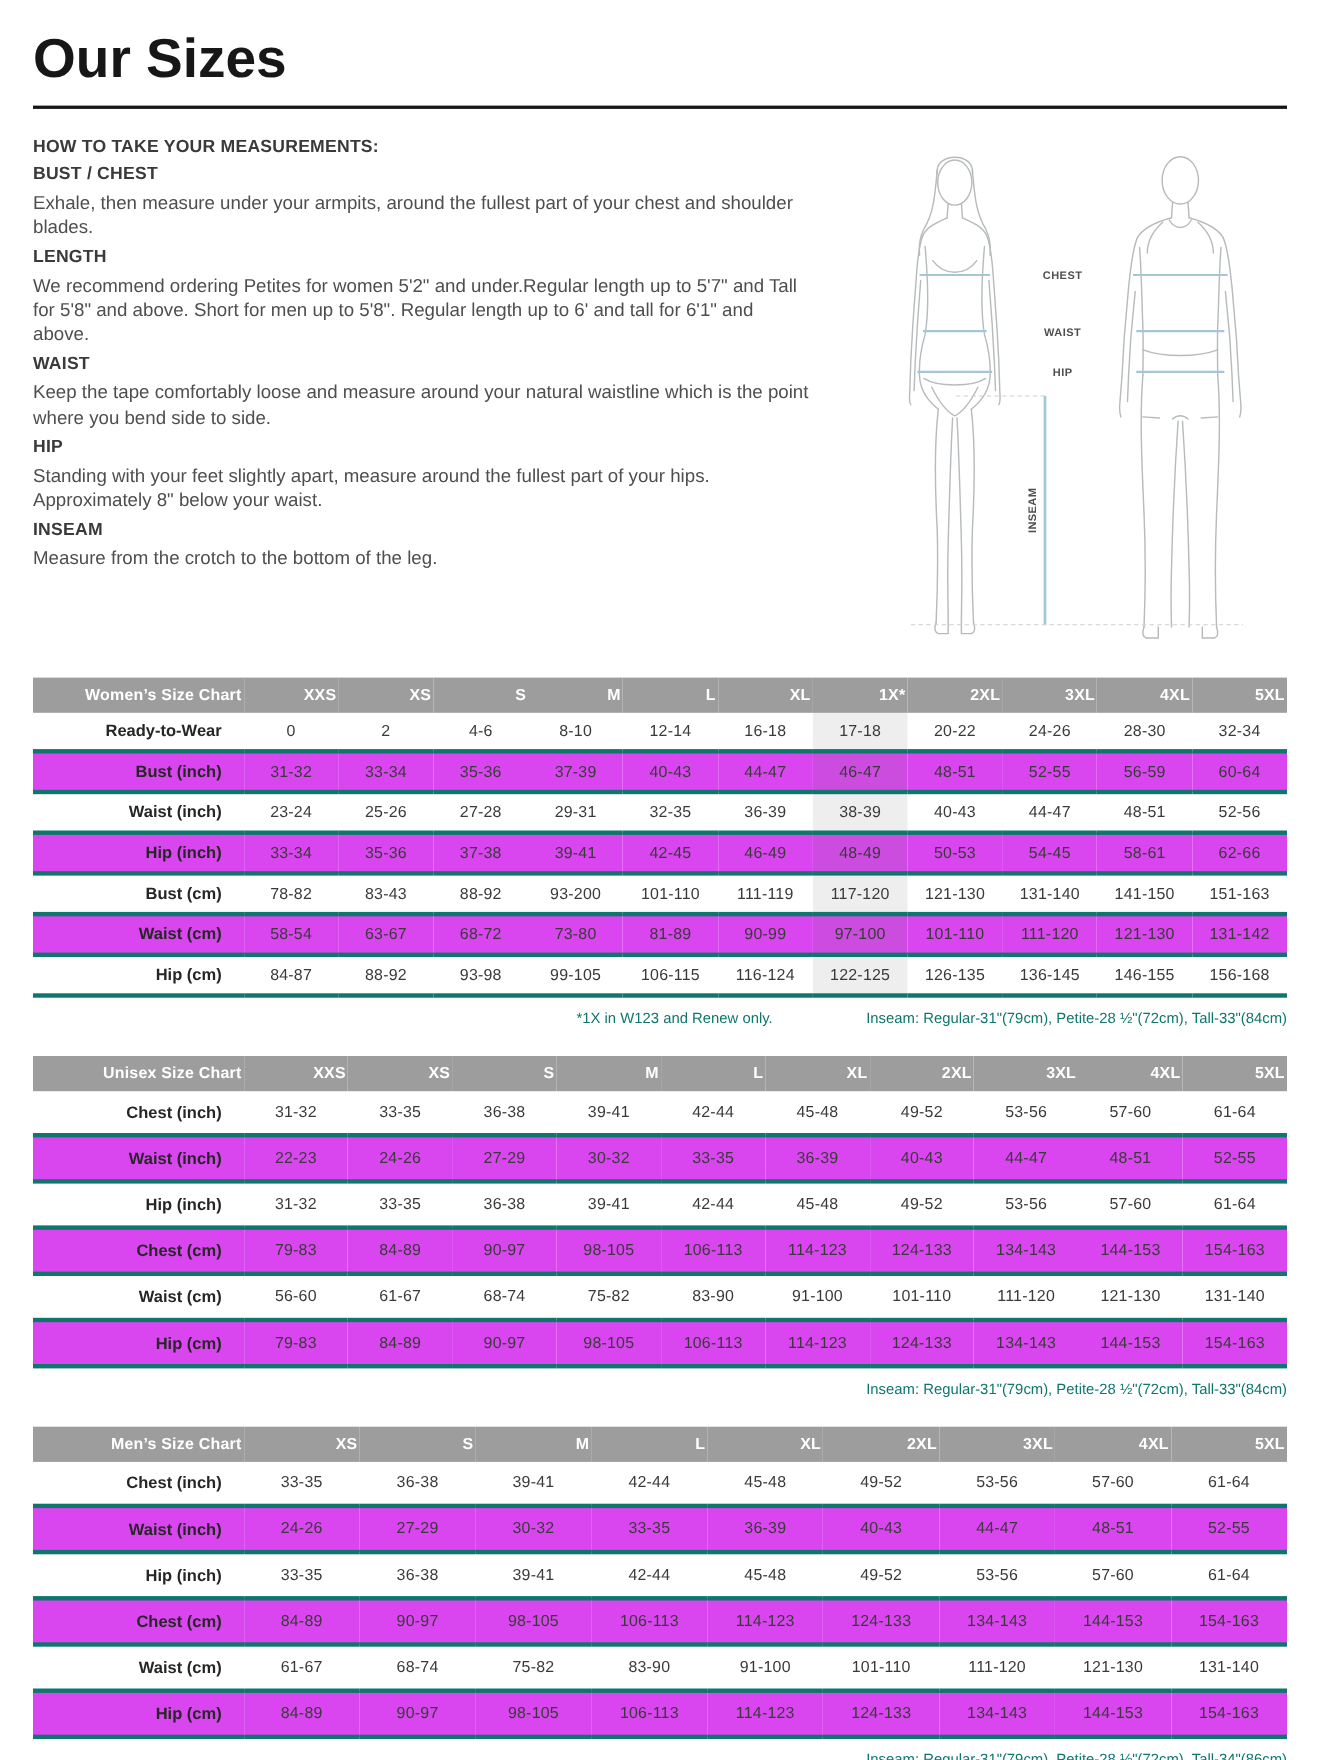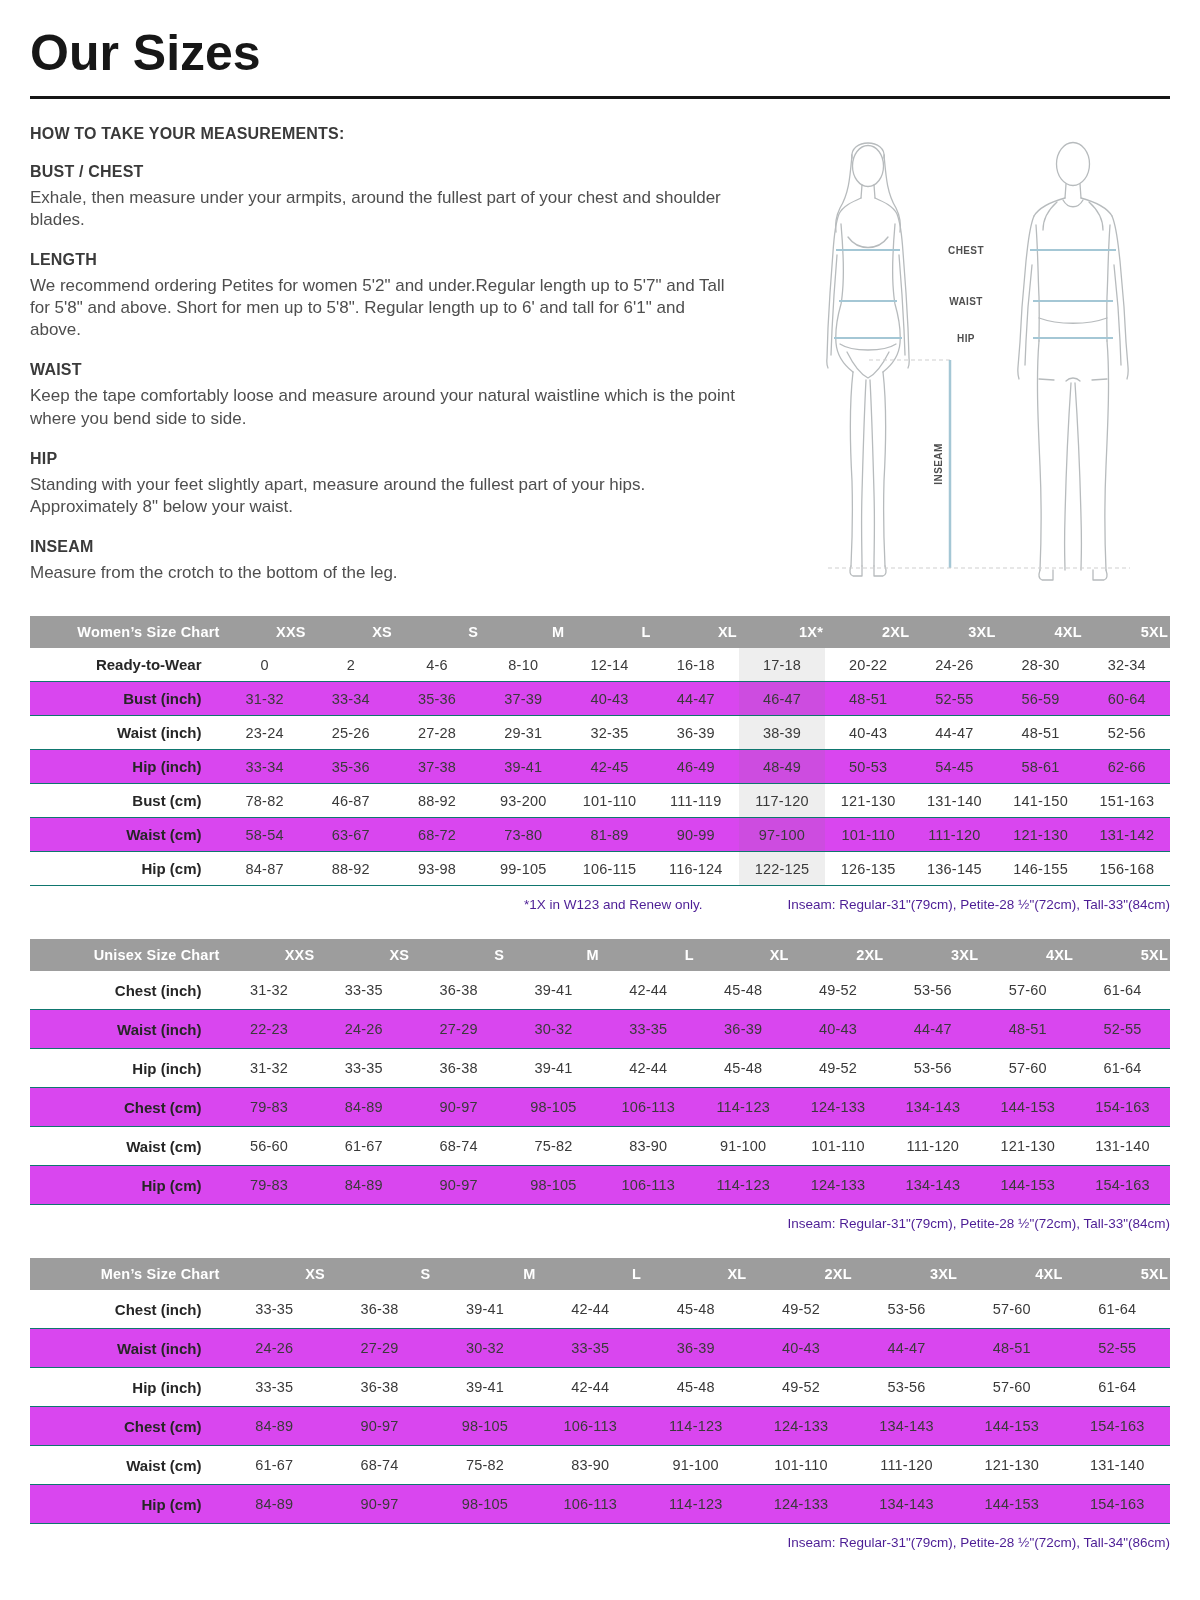--- a/index.html
+++ b/index.html
@@ -10,58 +10,58 @@
     color:#4e4e4e;
   }
   .page { padding:24px 30px 10px; }
 
   .title { font-size:50px; font-weight:700; color:#171717; letter-spacing:0px; }
   .rule { border-bottom:3px solid #161616; margin-top:14px; }
 
   .content { display:flex; margin-top:26px;justify-content:flex-end; }
   .text-col { width:710px; }
   .howto-heading { font-size:16px; font-weight:700; color:#3a3a3a; letter-spacing:0.2px; }
-  .section { margin-top:20px; }
+  .section { margin-top:7px; }
   .section h3 { font-size:16px; font-weight:700; color:#3a3a3a; margin-bottom:6px; letter-spacing:0.2px; }
   .section p { font-size:17px; line-height:1.3; color:#4e4e4e; }
 
   .diagram { flex:1; display:flex; justify-content:flex-end; padding-top:0px; }
   .diagram svg { display:block; }
   .fig { fill:none; stroke:#b7bbbd; stroke-width:1.3; stroke-linecap:round; stroke-linejoin:round; }
   .mline { stroke:#a4c7d5; stroke-width:2; fill:none; }
   .mline-v { stroke:#a4c7d5; stroke-width:2.5; fill:none; }
   .dash { stroke:#cfcfcf; stroke-width:1; stroke-dasharray:4 3; fill:none; }
   .dlabel { font-family:"Liberation Sans", sans-serif; font-size:10px; font-weight:700; fill:#4f4f4f; letter-spacing:0.4px; }
 
   .tables { margin-top:26px; }
   .table-block { margin-bottom:27px; }
   .size-table { width:100%; border-collapse:collapse; table-layout:fixed; }
   .size-table col.label-col { width:16.8%; }
   .size-table thead th {
     background:#9d9d9d; color:#ffffff; font-size:14.5px; font-weight:700;
     padding:8px 2px; text-align:right; letter-spacing:0.2px;
   }
-  .size-table tbody tr { border-bottom:1px solid #0f766e; }
+  .size-table tbody tr { border-bottom:4px solid #0f766e; }
   .size-table tbody tr.alt { background:#d946ef; }
   .size-table tbody th.row-label {
     text-align:right; padding:8px 20px 8px 2px;
     font-size:15px; font-weight:700; color:#262626;
   }
   .size-table tbody td {
     text-align:center; font-size:14.5px; color:#3a3a3a;
     padding:8px 2px; letter-spacing:0.2px;
   }
   .size-table td.hl { background:rgba(120,120,120,0.13); }
   .t1 .size-table tbody th.row-label, .t1 .size-table tbody td,
   .t2 .size-table tbody th.row-label, .t2 .size-table tbody td {
     padding-top:10.5px; padding-bottom:10.5px;
   }
   .footnotes {
     display:flex; justify-content:flex-end; align-items:baseline; gap:85px;
-    padding-top:11px; font-size:13.5px; color:#4c1d95;
+    padding-top:11px; font-size:13.5px; color:#0f766e;
   }
   .footnotes .bold { font-weight:400; }
 </style>
 </head>
 <body>
 
 <div class="page">
 
   <h1 class="title">Our Sizes</h1>
   <div class="rule"></div>
@@ -251,21 +251,21 @@
               <td>46-49</td>
               <td class="hl">48-49</td>
               <td>50-53</td>
               <td>54-45</td>
               <td>58-61</td>
               <td>62-66</td>
             </tr>
             <tr>
               <th class="row-label">Bust (cm)</th>
               <td>78-82</td>
-              <td>46-87</td>
+              <td>83-43</td>
               <td>88-92</td>
               <td>93-200</td>
               <td>101-110</td>
               <td>111-119</td>
               <td class="hl">117-120</td>
               <td>121-130</td>
               <td>131-140</td>
               <td>141-150</td>
               <td>151-163</td>
             </tr>

